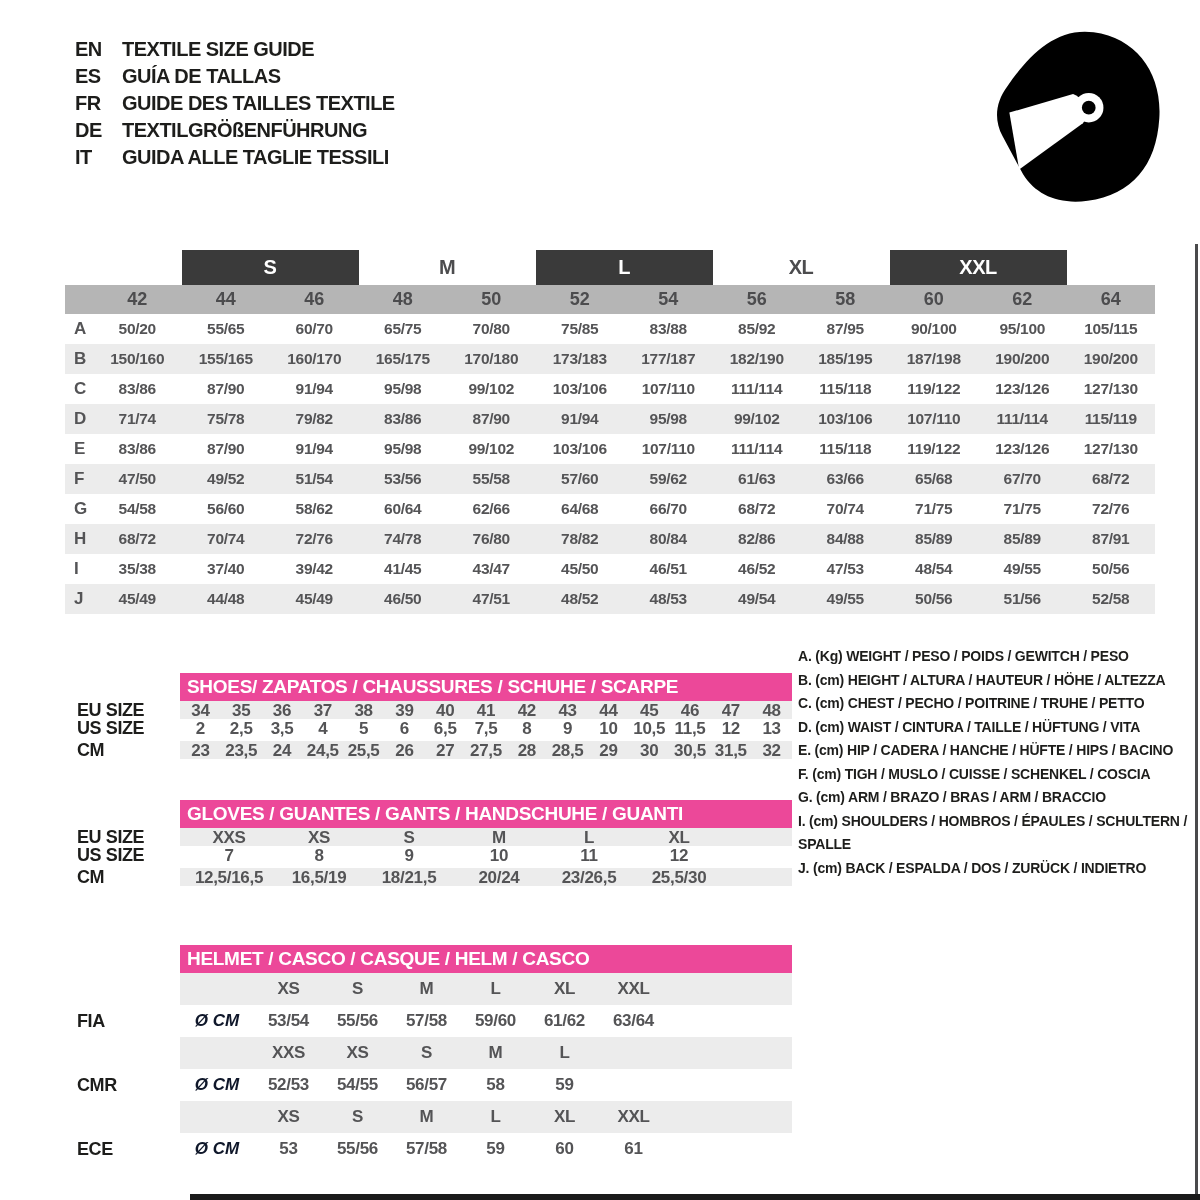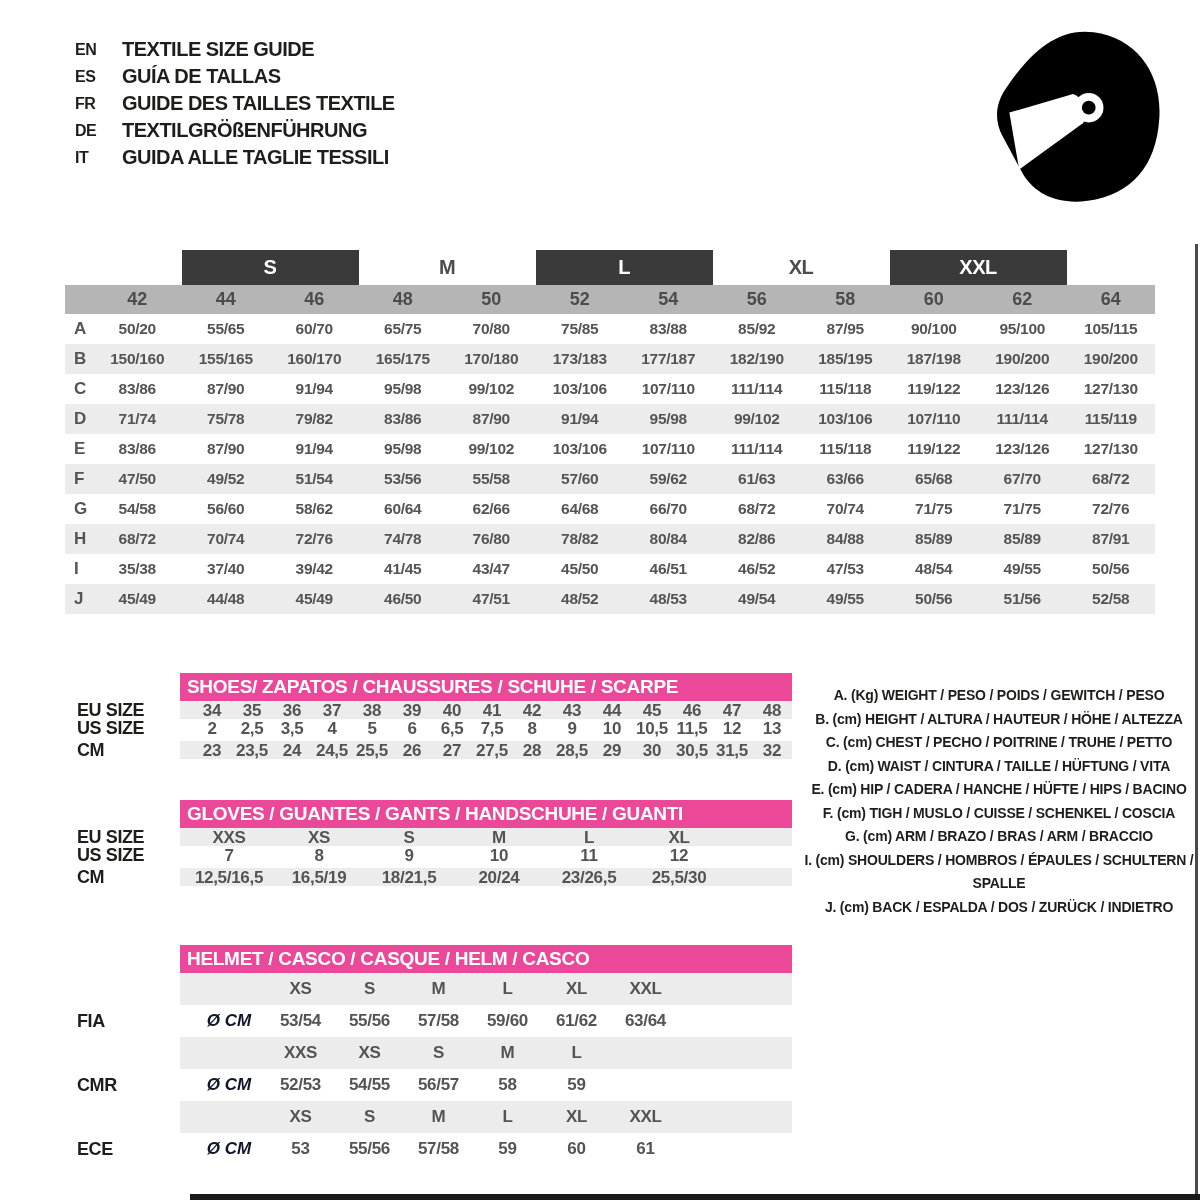--- a/index.html
+++ b/index.html
@@ -2,21 +2,21 @@
 <html><head>
 <meta charset="utf-8">
 <style>
   html,body{margin:0;padding:0;background:#fff;}
   .page{position:relative;width:1200px;height:1200px;background:#fff;overflow:hidden;
         font-family:"Liberation Sans", sans-serif;font-weight:bold;color:#545456;}
 
   
   .languages{position:absolute;left:75px;top:36px;}
   .lang-row{display:flex;height:27px;align-items:center;}
-  .lang-code{width:47px;font-size:16px;color:#1d1d1b;letter-spacing:-0.5px;}
+  .lang-code{width:47px;font-size:20px;color:#1d1d1b;letter-spacing:-0.5px;}
   .lang-label{font-size:20px;color:#1d1d1b;letter-spacing:-0.5px;}
 
   
   .helmet-icon{position:absolute;left:978px;top:26px;width:196px;height:182px;}
 
   
   .main-table{position:absolute;left:65px;top:250px;width:1090px;}
   .grid13{display:grid;grid-template-columns:28px repeat(12,1fr);}
   .size-band{height:35px;}
   .size-cell{display:flex;align-items:center;justify-content:center;
@@ -33,31 +33,31 @@
 
   
   .sub{position:absolute;left:65px;width:727px;}
   .shoes{top:673px;} .gloves{top:800px;} .helmets{top:945px;}
   .sub-title{margin-left:115px;height:28px;background:#ec4899;color:#fff;
              display:flex;align-items:center;padding-left:7px;font-size:19px;letter-spacing:-0.3px;}
   .sub-row{display:flex;height:18px;}
   .helmets .sub-row{height:32px;}
   .lbl{width:115px;box-sizing:border-box;display:flex;align-items:center;
        padding-left:12px;font-size:18px;color:#1d1d1b;letter-spacing:-0.4px;}
-  .cells{width:612px;box-sizing:border-box;display:grid;padding-left:12px;}
+  .cells{width:612px;box-sizing:border-box;display:grid;}
   .cells.gray{background:#ececec;}
   .gap-top{margin-top:4px;}
   .shoes-grid{grid-template-columns:repeat(15,1fr);}
   .gloves-grid{grid-template-columns:repeat(6,90px) 1fr;padding-left:4px;}
   .helmet-grid{grid-template-columns:74px repeat(6,69px) 1fr;}
   .sub .cell{font-size:17px;}
   .unit-cell{display:flex;align-items:center;justify-content:center;font-size:17px;color:#0f172a;font-style:italic;}
 
   
-  .legend{position:absolute;left:798px;top:684px;width:402px;text-align:center;}
+  .legend{position:absolute;left:798px;top:645px;width:402px;}
   .legend-item{font-size:14px;line-height:23.5px;color:#1d1d1b;letter-spacing:-0.2px;}
 
   
   .edge-right{position:absolute;left:1195px;top:244px;width:3px;height:956px;background:#4a4a4c;}
   .edge-bottom{position:absolute;left:190px;top:1194px;width:1010px;height:6px;background:#1a1a1a;}
 </style>
 </head>
 <body>
 
 <div class="page">

